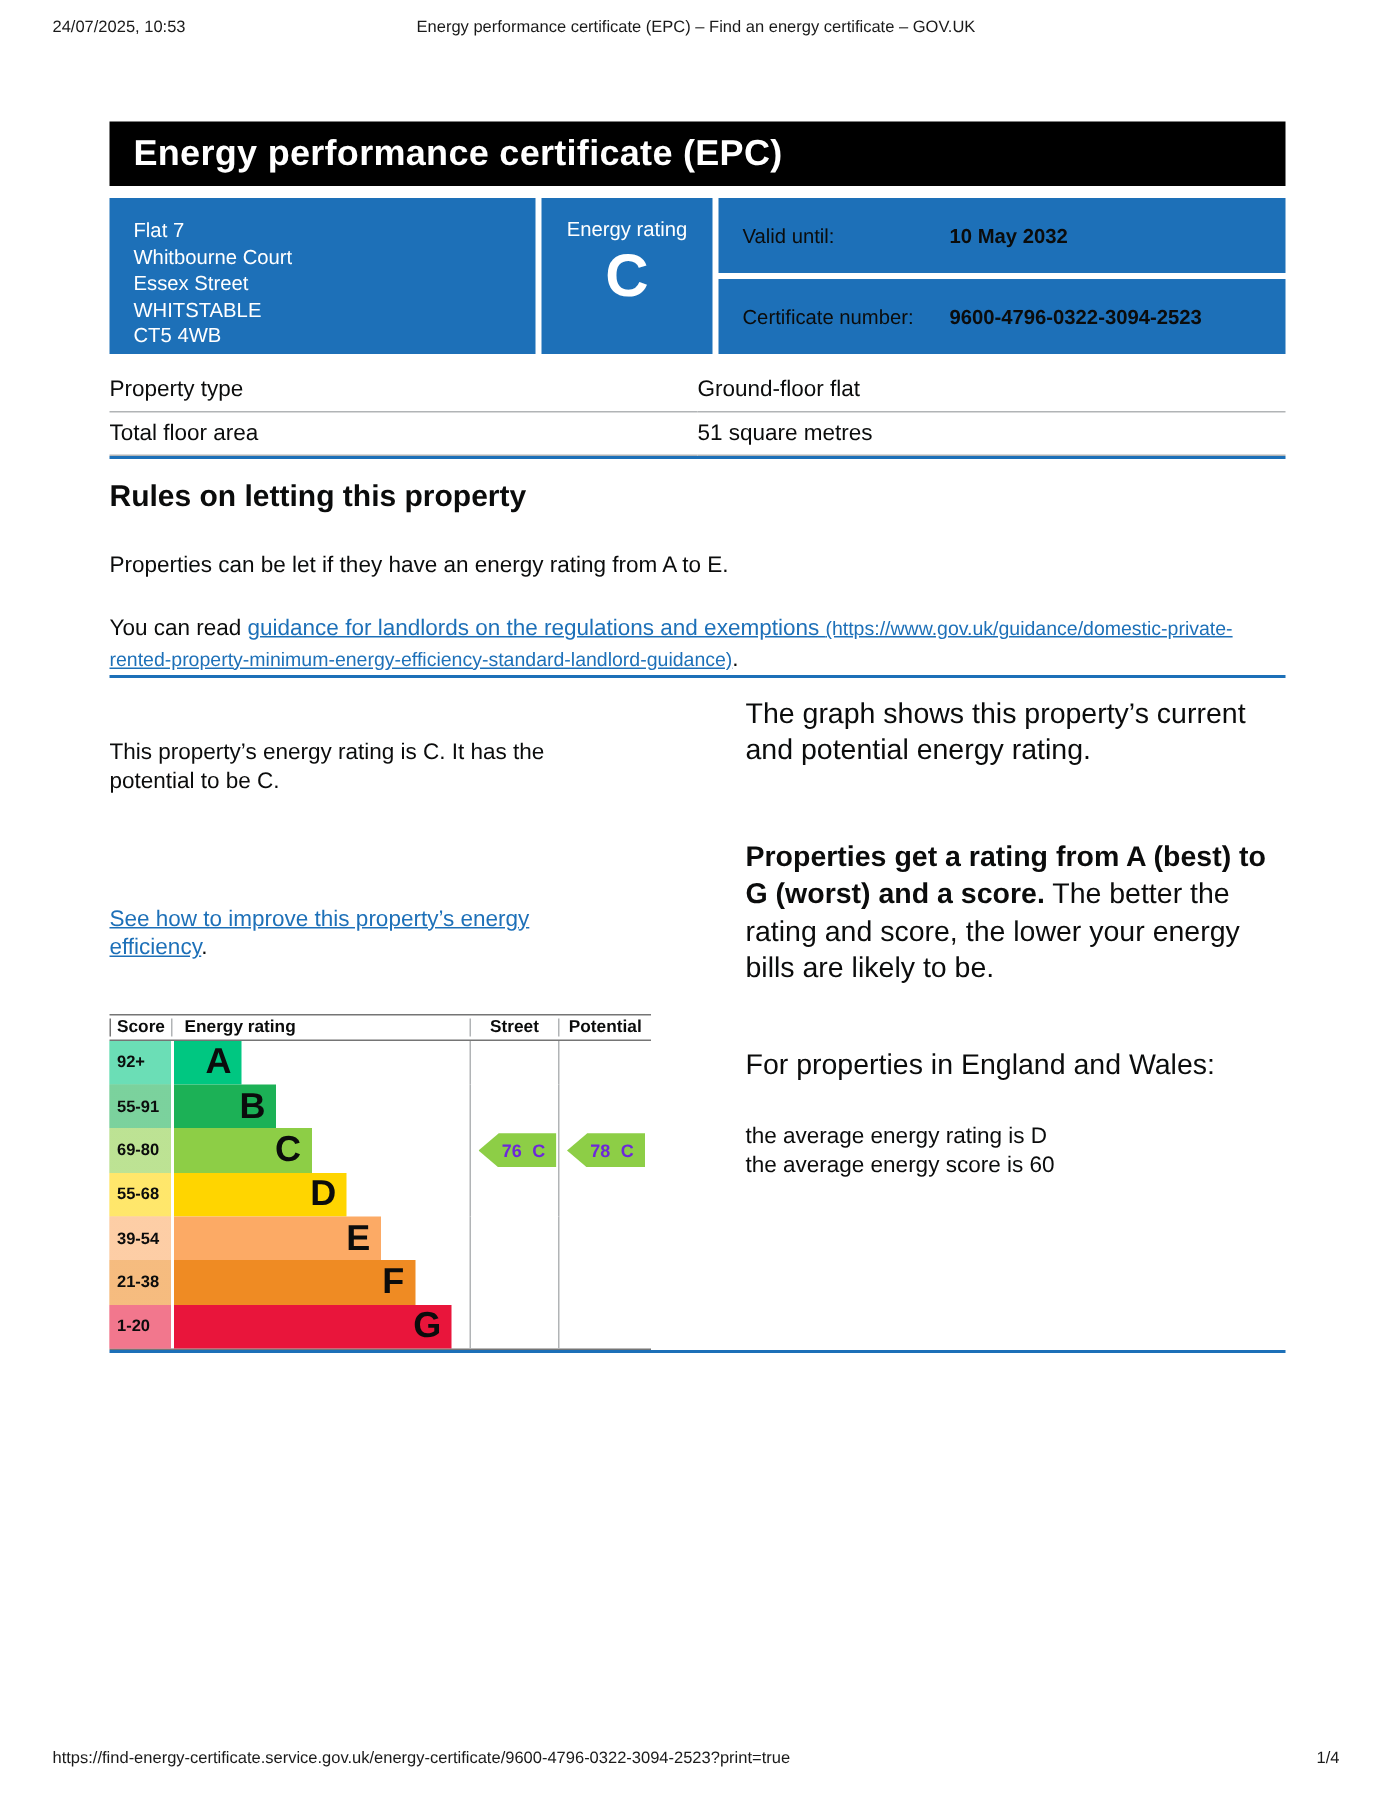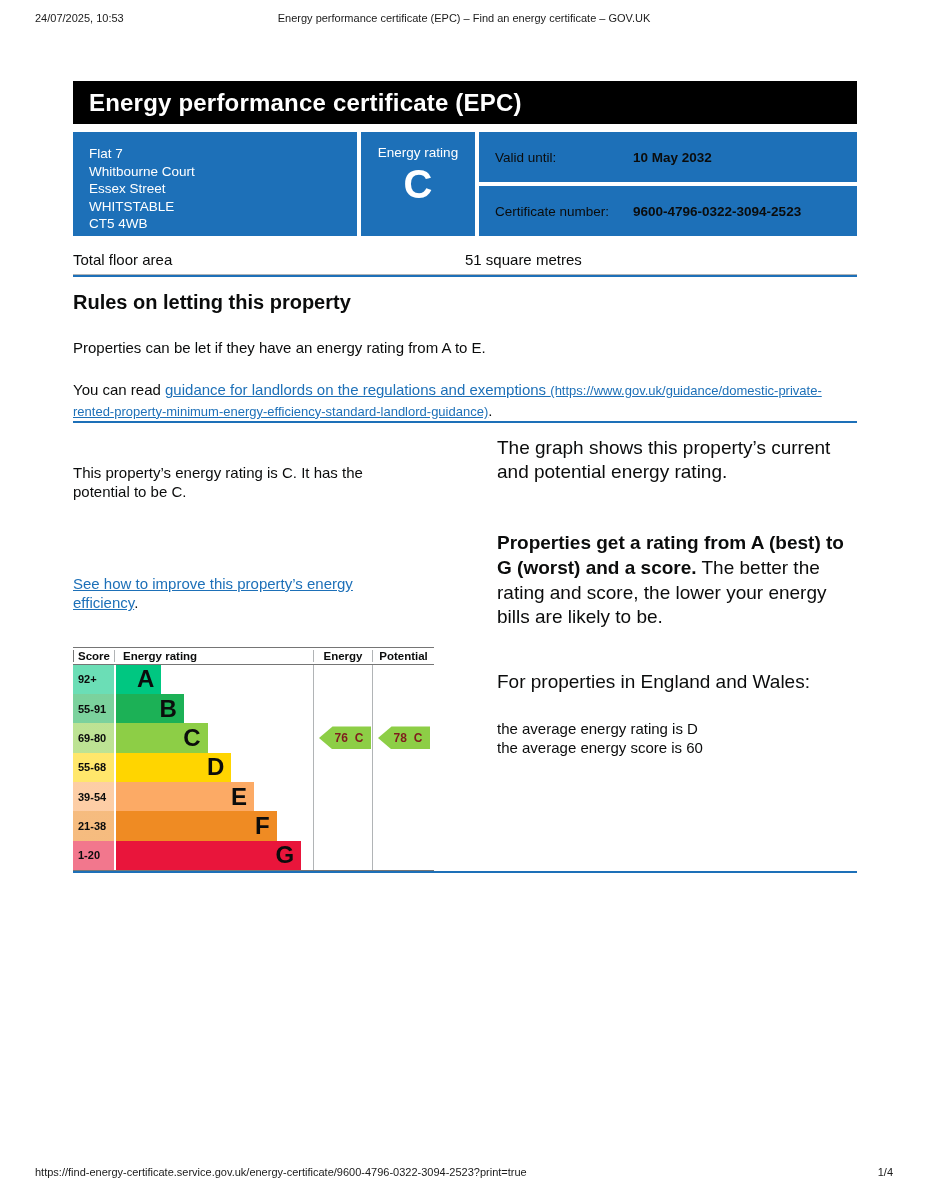--- a/index.html
+++ b/index.html
@@ -112,21 +112,21 @@
     height: 100%; display: flex; align-items: center; justify-content: flex-end;
     padding-right: 7px;
   }
   .band-letter { font-weight: bold; font-size: 24px; color: #0b0c0c; line-height: 1; }
   .arrow-cell { border-left: 1px solid #b1b4b6; display: flex; align-items: center; }
   .rating-arrow {
     height: 23px; width: 52px; margin-left: 5px;
     clip-path: polygon(0% 50%, 26% 0%, 100% 0%, 100% 100%, 26% 100%);
     display: flex; align-items: center; justify-content: center;
     gap: 7px; padding-left: 8px;
-    font-size: 12px; font-weight: bold; color: #7f1d1d;
+    font-size: 12px; font-weight: bold; color: #6d28d9;
   }
   .print-footer {
     position: absolute; bottom: 22px; left: 0; right: 0;
     font-size: 11px; color: #1a1a1a;
   }
   .print-footer .footer-url { position: absolute; left: 35px; bottom: 0; }
   .print-footer .footer-page { position: absolute; right: 35px; bottom: 0; }
 </style>
 </head>
 <body>
@@ -162,20 +162,24 @@
       <div class="info-row">
         <span class="info-label">Certificate number:</span>
         <span class="info-value">9600-4796-0322-3094-2523</span>
       </div>
     </div>
   </div>
 
   <table class="property-table">
     <tbody>
       <tr>
+        <td>Property type</td>
+        <td class="value-cell">Ground-floor flat</td>
+      </tr>
+      <tr>
         <td>Total floor area</td>
         <td class="value-cell">51 square metres</td>
       </tr>
     </tbody>
   </table>
 
   <hr class="section-break hr-after-table">
 
   <div class="rules-section">
     <h2 class="section-heading">Rules on letting this property</h2>
@@ -187,21 +191,21 @@
 
   <div class="two-col">
     <div class="col-left">
       <p class="lead">This property’s energy rating is C. It has the potential to be C.</p>
       <div class="improve-link-wrap"><a class="govuk-link">See how to improve this property’s energy efficiency</a><span>.</span></div>
 
       <div class="epc-chart">
         <div class="chart-header">
           <div class="h-score">Score</div>
           <div class="h-rating">Energy rating</div>
-          <div class="h-current">Energy</div>
+          <div class="h-current">Street</div>
           <div class="h-potential">Potential</div>
         </div>
         <div class="chart-body">
             <div class="chart-row">
               <div class="score-cell" style="background-color: rgb(0, 199, 129); background-image: linear-gradient(rgba(255, 255, 255, 0.42), rgba(255, 255, 255, 0.42));">92+</div>
               <div class="bar-cell">
                 <div class="band-bar" style="background: rgb(0, 199, 129); width: 23%;">
                   <span class="band-letter">A</span>
                 </div>
               </div>

